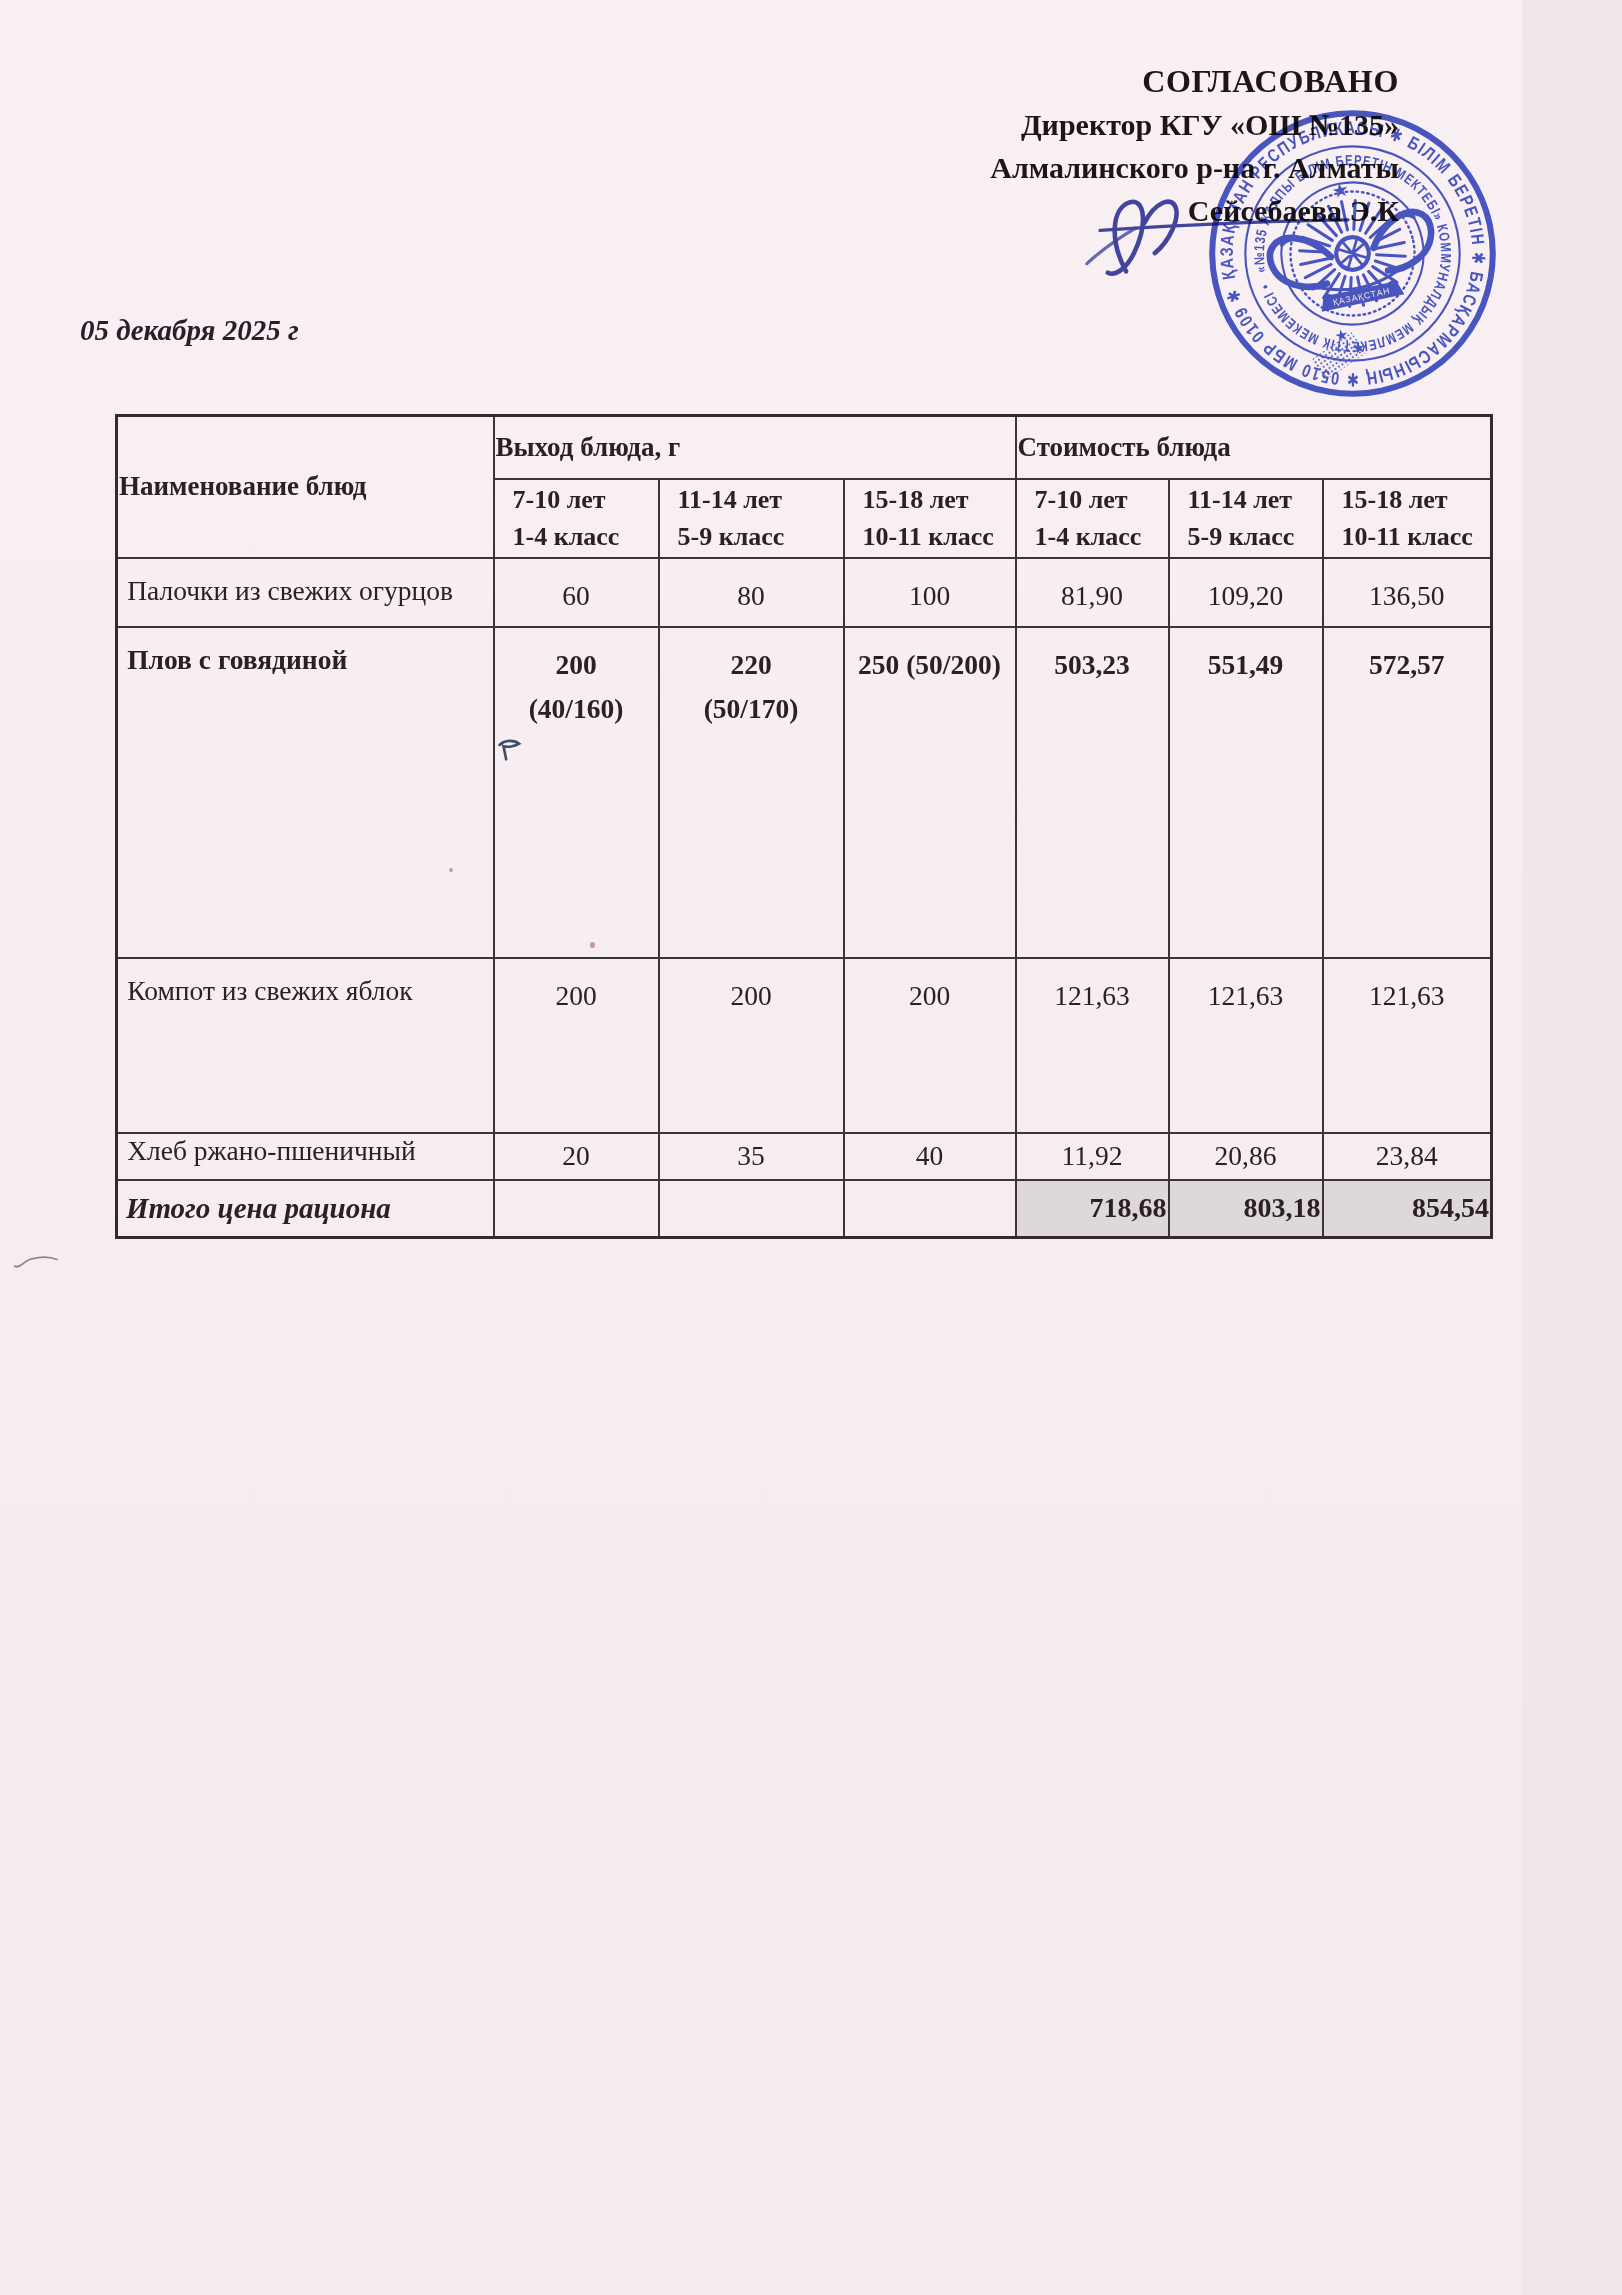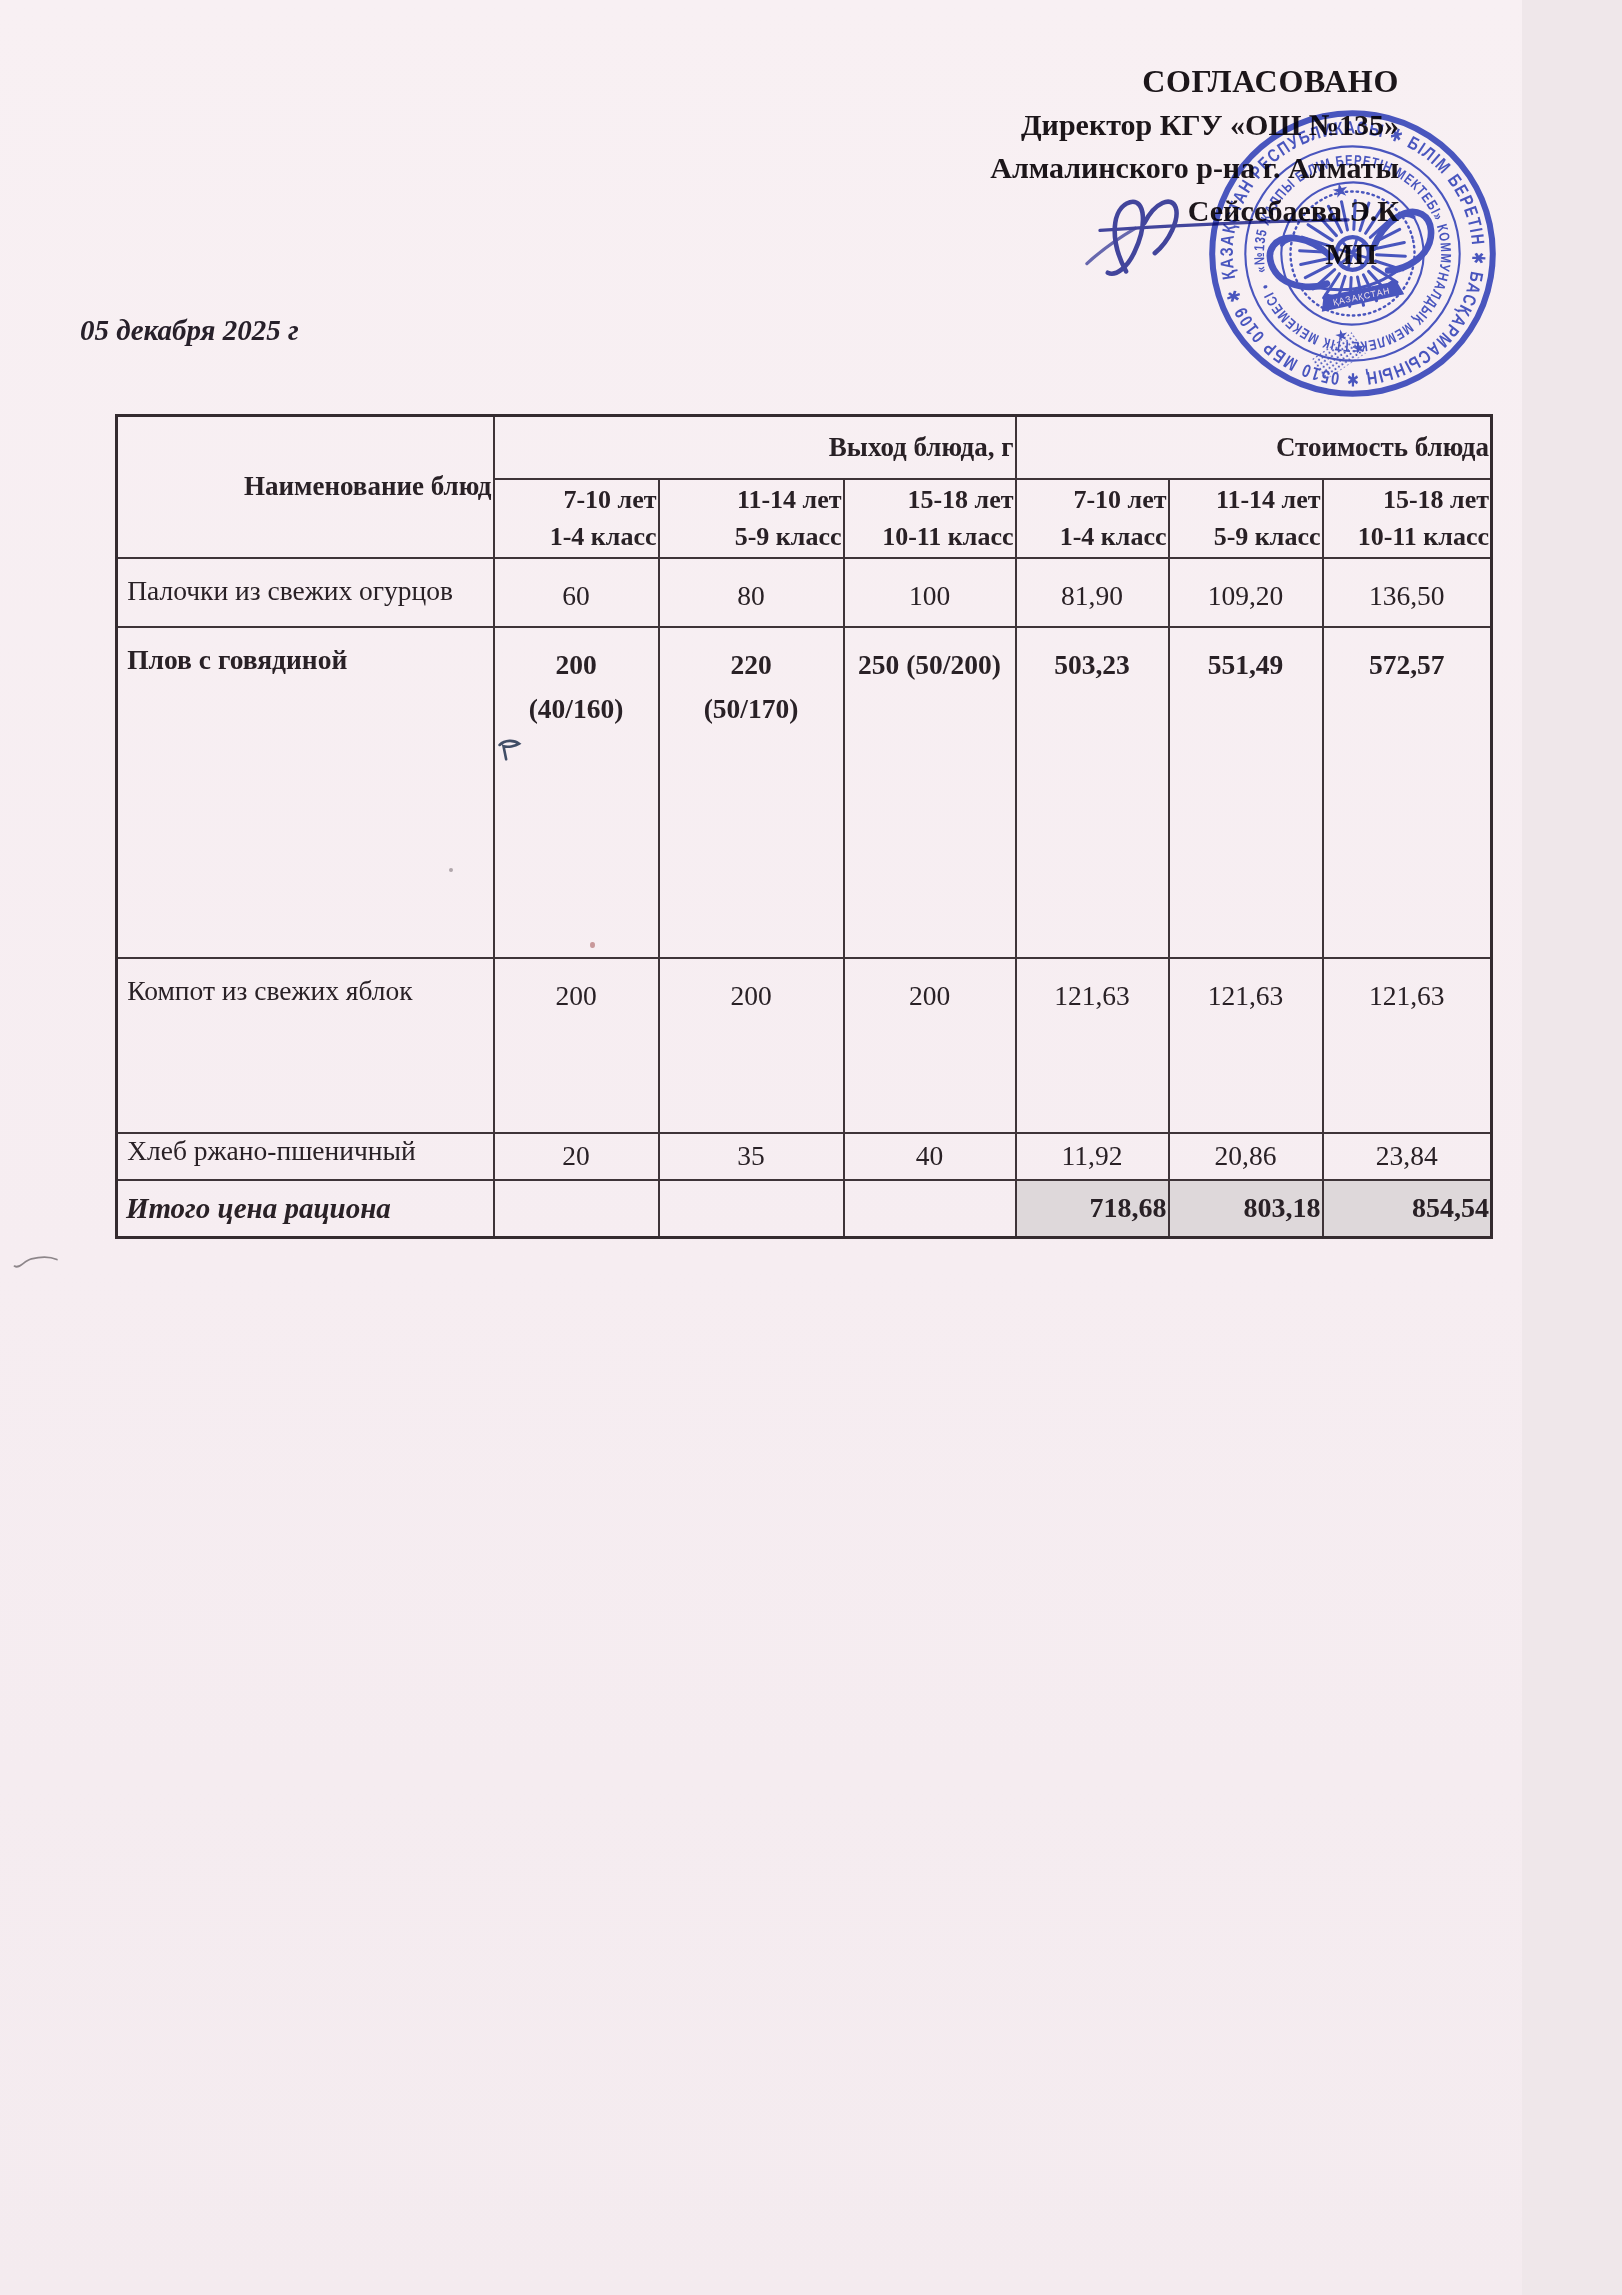--- a/index.html
+++ b/index.html
@@ -43,21 +43,21 @@
   table.menu{
     position:absolute;left:115px;top:414px;width:1374px;
     border-collapse:collapse;table-layout:fixed;
     border:3.3px solid #342b2f;
   }
   table.menu th,table.menu td{
     border:2px solid #3e3438;
     font-family:"Liberation Serif","DejaVu Serif",serif;
     color:#292126;
   }
-  thead th{font-weight:bold;font-size:27px;vertical-align:middle;text-align:right;}
+  thead th{font-weight:bold;font-size:27px;vertical-align:middle;text-align:left;}
   tr.hrow1{height:63px;}
   tr.hrow2{height:72px;}
   th.sub span{display:block;line-height:1.45;font-size:26px;padding-left:17px;}
   tbody td{vertical-align:top;font-size:27.5px;padding-top:15px;}
   td.dish{text-align:left;padding-left:9.2px;line-height:1.27;}
   td.num{text-align:center;line-height:1.62;white-space:pre-line;}
   tr.r1{height:69px;}
   tr.r2{height:331px;font-weight:bold;}
   tr.r3{height:175px;}
   tr.r4{height:44px;}
@@ -81,21 +81,20 @@
 </head>
 <body>
 
 <div class="page">
 
   <div class="approval">
     <div class="title">СОГЛАСОВАНО</div>
     <div>Директор КГУ «ОШ №135»</div>
     <div>Алмалинского р-на г. Алматы</div>
     <div>Сейсебаева Э.К</div>
-    <div class="mp">МП</div>
   </div>
 
   <svg class="stamp" viewBox="-250 -250 500 500" xmlns="http://www.w3.org/2000/svg">
     <defs>
       <path id="ringO" d="M -199,0 A 199,199 0 1 1 199,0 A 199,199 0 1 1 -199,0"></path>
       <path id="ringI" d="M -147,0 A 147,147 0 1 1 147,0 A 147,147 0 1 1 -147,0"></path>
       <pattern id="dotp" width="7" height="7" patternUnits="userSpaceOnUse">
         <circle cx="2.5" cy="2.5" r="1.7" fill="#3d4ec4"></circle>
       </pattern>
     </defs>

